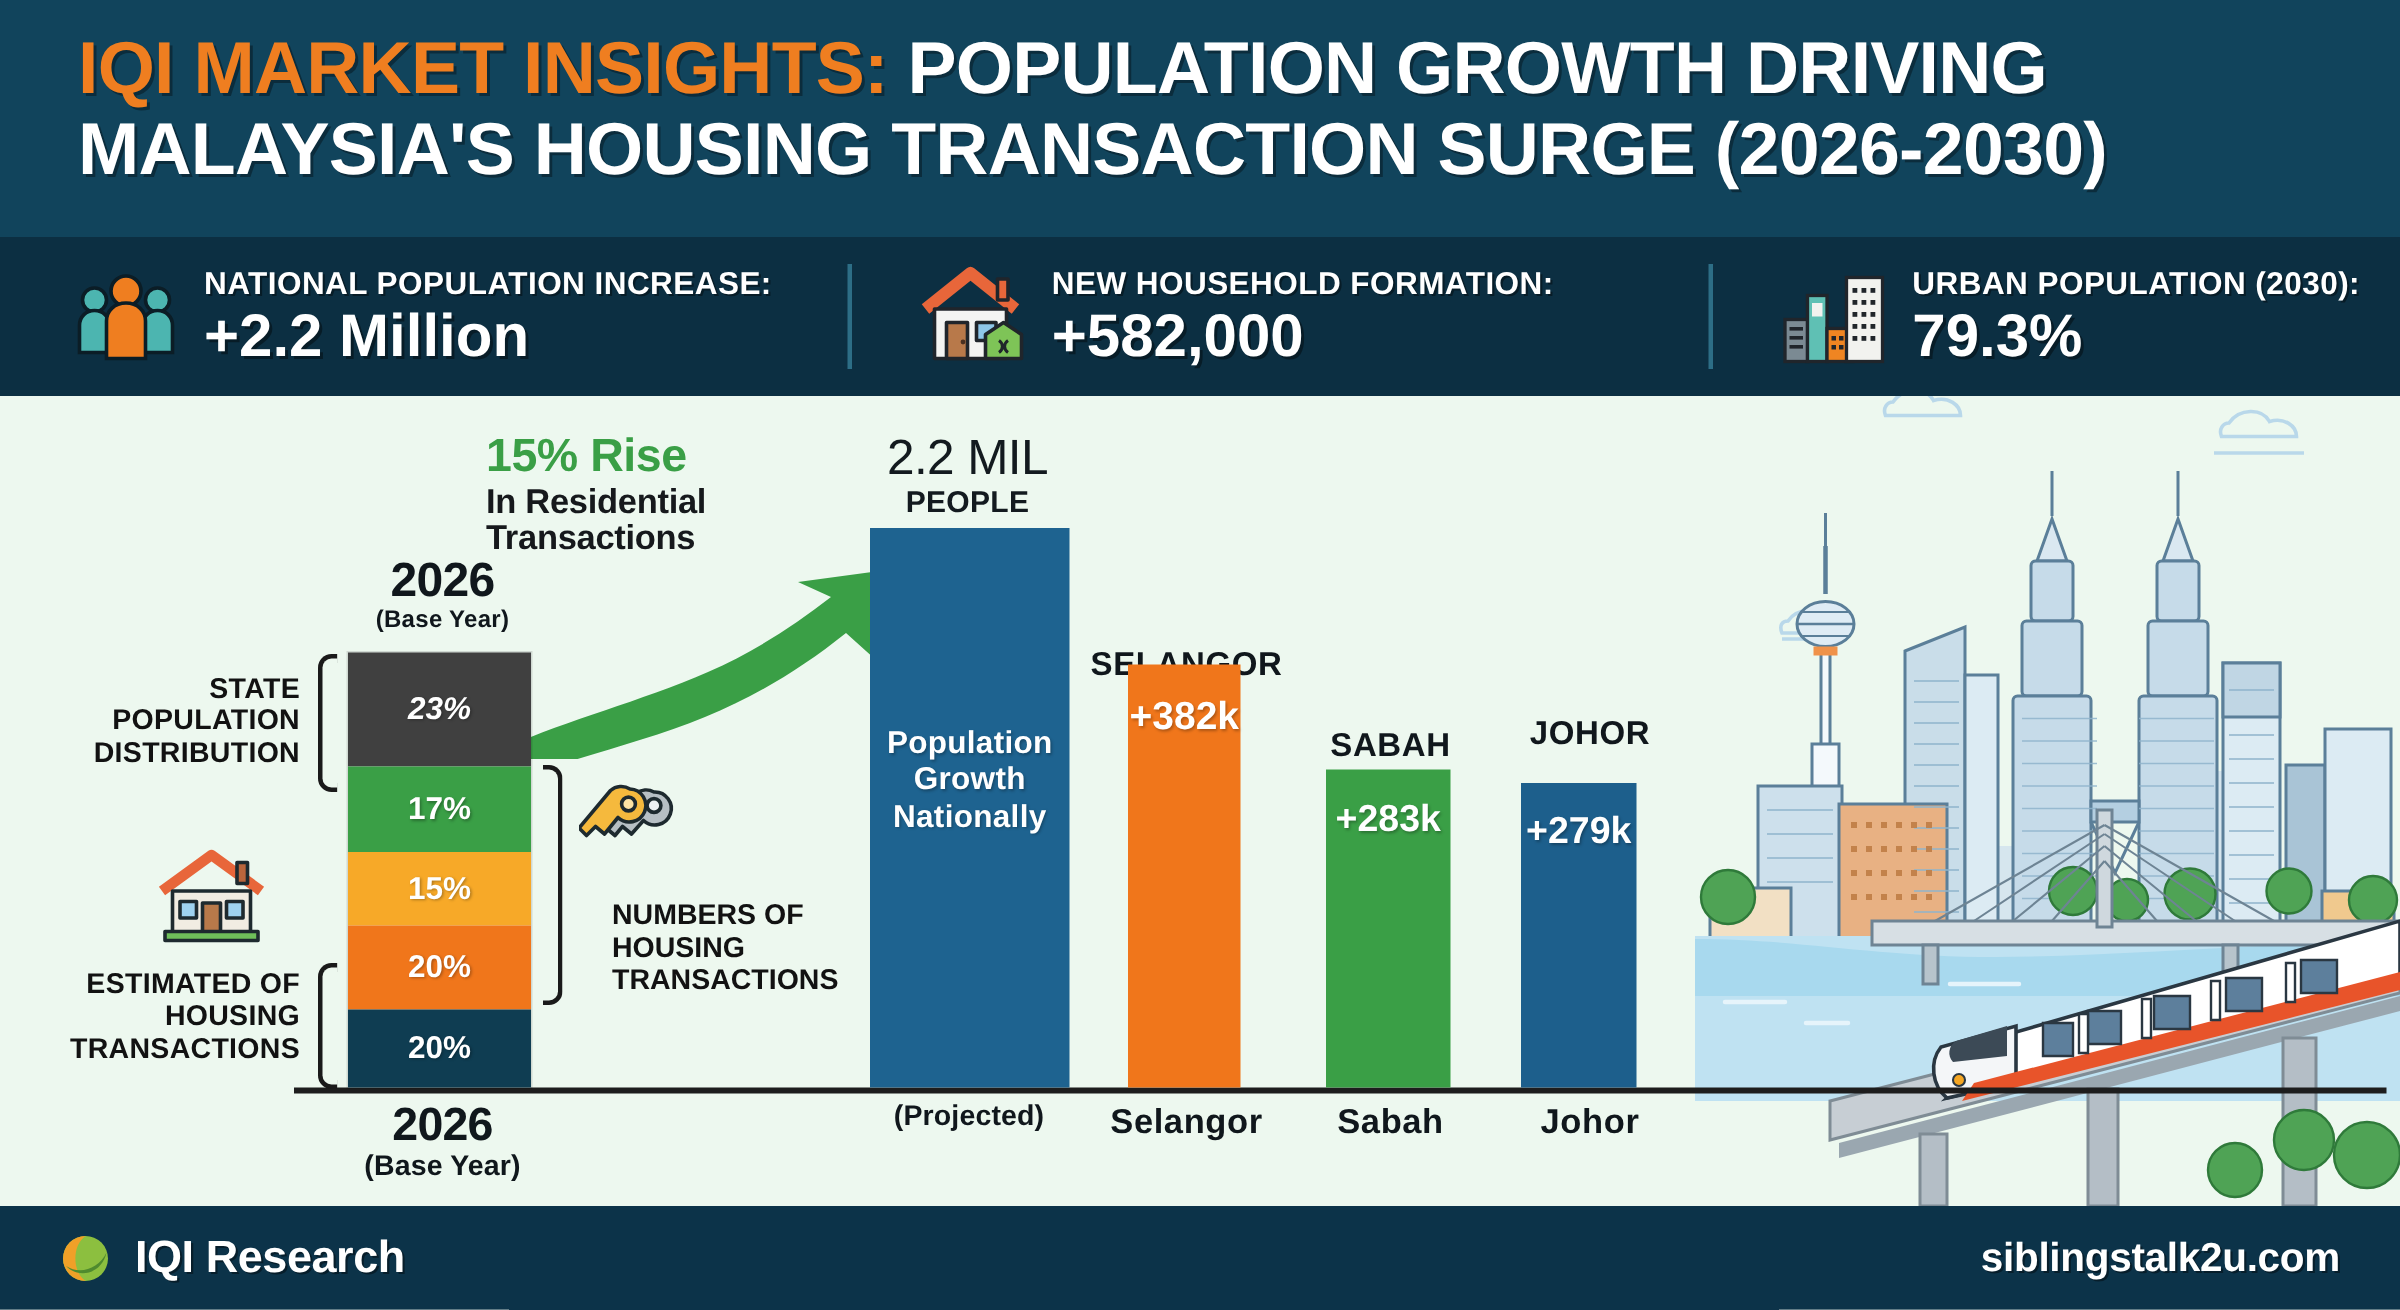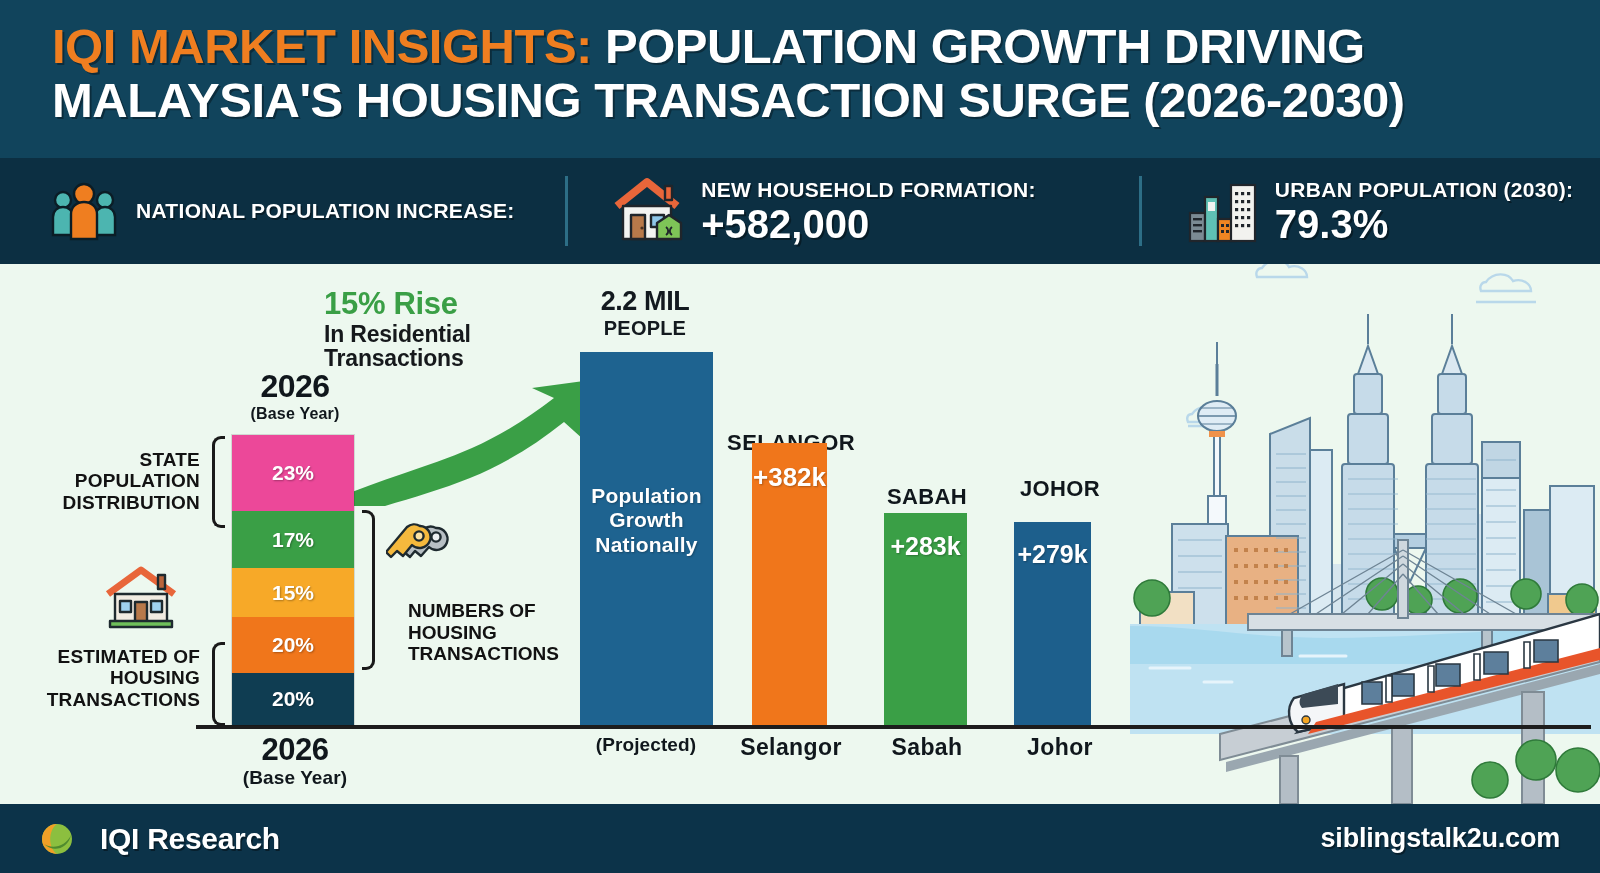--- a/index.html
+++ b/index.html
@@ -72,21 +72,21 @@
 
   
   .bar{position:absolute;bottom:79px;}
   .barcap{position:absolute;text-align:center;font-size:22px;font-weight:bold;
           color:#10171c;letter-spacing:.4px;text-transform:uppercase;}
   .barval{position:absolute;left:0;right:0;text-align:center;color:#fff;
           font-weight:bold;text-shadow:1px 1px 2px rgba(0,0,0,.28);}
 
   .bar2030{left:580px;width:133px;height:373px;background:#1e6390;}
   .cap2030{left:560px;top:22px;width:170px;}
-  .cap2030 .n{font-size:27px;font-weight:bold;color:#131a1f;letter-spacing:-.4px;}
+  .cap2030 .n{font-size:33px;font-weight:normal;color:#131a1f;letter-spacing:-.4px;}
   .cap2030 .p{font-size:20px;font-weight:bold;color:#131a1f;letter-spacing:.2px;}
   .lblInBar{position:absolute;left:0;right:0;top:132px;text-align:center;color:#fff;
             font-size:21px;font-weight:bold;line-height:1.16;letter-spacing:.2px;
             text-shadow:1px 1px 2px rgba(0,0,0,.28);}
 
   .barSel{left:752px;width:75px;height:282px;background:#f0761b;}
   .barSab{left:884px;width:83px;height:212px;background:#3a9f46;}
   .barJoh{left:1014px;width:77px;height:203px;background:#1d5f8c;}
 
   
@@ -99,21 +99,21 @@
   #xsel{left:716px;width:150px;}
   #xsab{left:866px;width:122px;}
   #xjoh{left:1000px;width:120px;}
 
   
   .scene{position:absolute;right:0;top:0;width:470px;height:540px;}
 
   
   .footer{position:absolute;left:0;top:804px;width:1600px;height:69px;background:#0c3349;
           display:flex;align-items:center;justify-content:space-between;padding:0 40px;}
-  .brand{display:flex;align-items:center;gap:26px;}
+  .brand{display:flex;align-items:center;gap:16px;}
   .brand .nm{font-size:30px;font-weight:bold;color:#fff;letter-spacing:-.3px;
              text-shadow:1.5px 1.5px 0 rgba(0,0,0,.4);}
   .site{font-size:27px;font-weight:bold;color:#fff;letter-spacing:-.2px;
         text-shadow:1.5px 1.5px 0 rgba(0,0,0,.4);}
 </style>
 </head>
 <body>
 
 <div id="page">
 
@@ -131,20 +131,21 @@
             <path d="M7 62V44c0-6 4.5-10 10-10s10 4 10 10v18z" fill="#4cb5b0"></path>
             <circle cx="59" cy="27" r="8" fill="#4cb5b0"></circle>
             <path d="M49 62V44c0-6 4.5-10 10-10s10 4 10 10v18z" fill="#4cb5b0"></path>
             <circle cx="38" cy="21" r="10" fill="#ef7e20"></circle>
             <path d="M25 66V41c0-7 5.5-12 13-12s13 5 13 12v25z" fill="#ef7e20"></path>
           </g>
         </svg>
       </div>
       <div class="txt">
         <div class="lbl">National Population Increase:</div>
+        <div class="val">+2.2 Million</div>
       </div>
     </div>
 
     <div class="stat s2">
       <div class="ico">
         <svg viewBox="0 0 76 76" width="76" height="76">
           <g stroke="#20252b" stroke-width="2.4" stroke-linejoin="round">
             <path d="M6 33 36 9l30 24" fill="none" stroke="#e8663a" stroke-width="8"></path>
             <rect x="54" y="13" width="7" height="14" fill="#e8663a"></rect>
             <path d="M12 33h48v33H12z" fill="#f4f4f2"></path>
@@ -370,21 +371,21 @@
     </div>
 
     <div class="axis"></div>
 
     <div class="stackhead">
       <div class="y">2026</div>
       <div class="sub">(Base Year)</div>
     </div>
 
     <div class="stackwrap">
-      <div class="seg" style="height:76px;background:#ec4899;">
+      <div class="seg" style="height:76px;background:#404040;font-style:italic;">
         <span>23%</span>
         </div>
       <div class="seg" style="height:57px;background:#3a9f46;">
         <span>17%</span>
         </div>
       <div class="seg" style="height:49px;background:#f7a928;">
         <span>15%</span>
         </div>
       <div class="seg" style="height:56px;background:#f0761b;">
         <span>20%</span>

